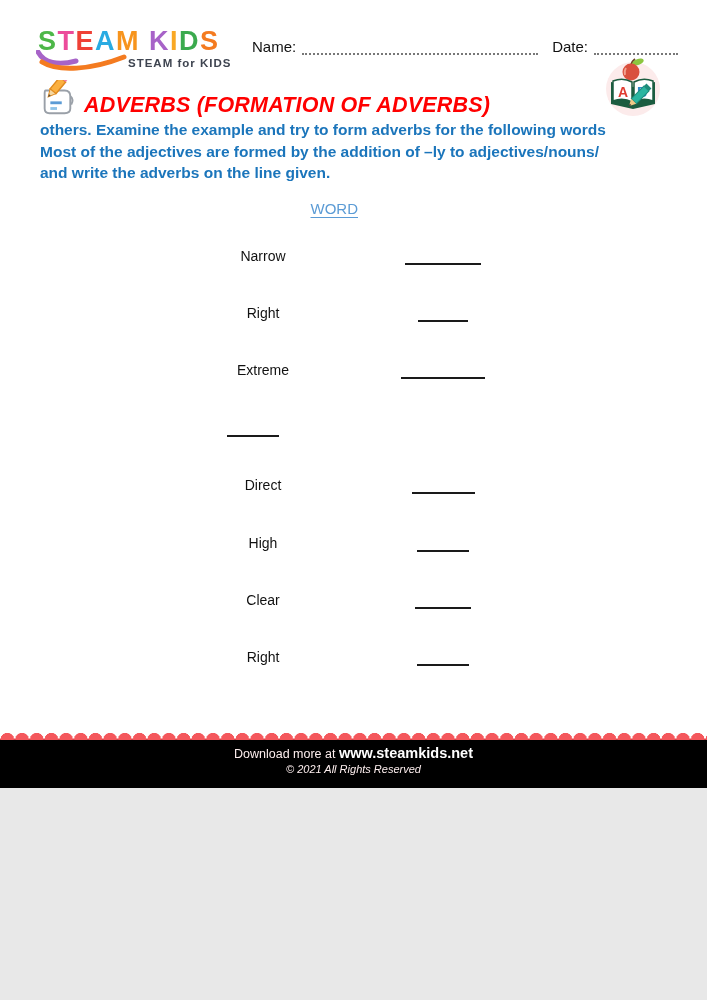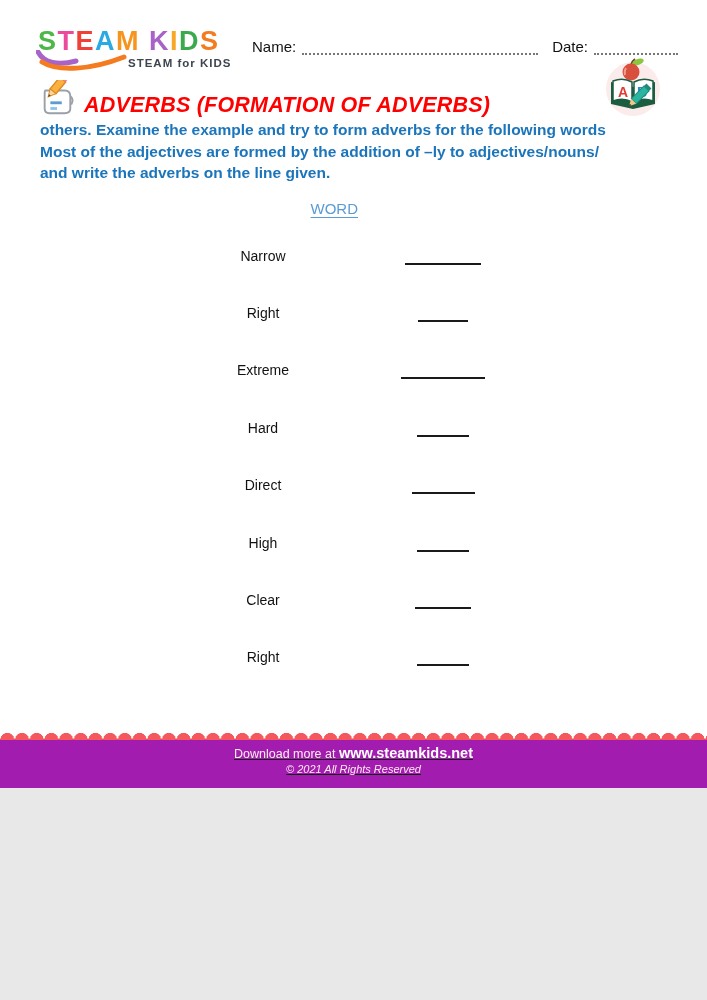--- a/index.html
+++ b/index.html
@@ -139,21 +139,20 @@
         </div>
         <div class="w-row">
           <div class="w-word">Right</div>
           <div class="w-ans"><span class="blank" style="width: 50px;"></span></div>
         </div>
         <div class="w-row">
           <div class="w-word">Extreme</div>
           <div class="w-ans"><span class="blank" style="width: 84px;"></span></div>
         </div>
         <div class="w-row">
-          <div class="w-word">Hard</div>
           <div class="w-ans"><span class="blank" style="width: 52px;"></span></div>
         </div>
         <div class="w-row">
           <div class="w-word">Direct</div>
           <div class="w-ans"><span class="blank" style="width: 63px;"></span></div>
         </div>
         <div class="w-row">
           <div class="w-word">High</div>
           <div class="w-ans"><span class="blank" style="width: 52px;"></span></div>
         </div>
@@ -161,21 +160,21 @@
           <div class="w-word">Clear</div>
           <div class="w-ans"><span class="blank" style="width: 56px;"></span></div>
         </div>
         <div class="w-row">
           <div class="w-word">Right</div>
           <div class="w-ans"><span class="blank" style="width: 52px;"></span></div>
         </div>
       </div>
   </div>
 
-  <div class="footer" style="background: #a21caf; text-decoration: underline;">
+  <div class="footer" style="background: #000000;">
     <div class="footer-scallops"></div>
     <div class="footer-line1">
       <span>Download more at</span>
       <span class="footer-site">www.steamkids.net</span>
     </div>
     <div class="footer-line2">© 2021 All Rights Reserved</div>
   </div>
 
 </div>
 

